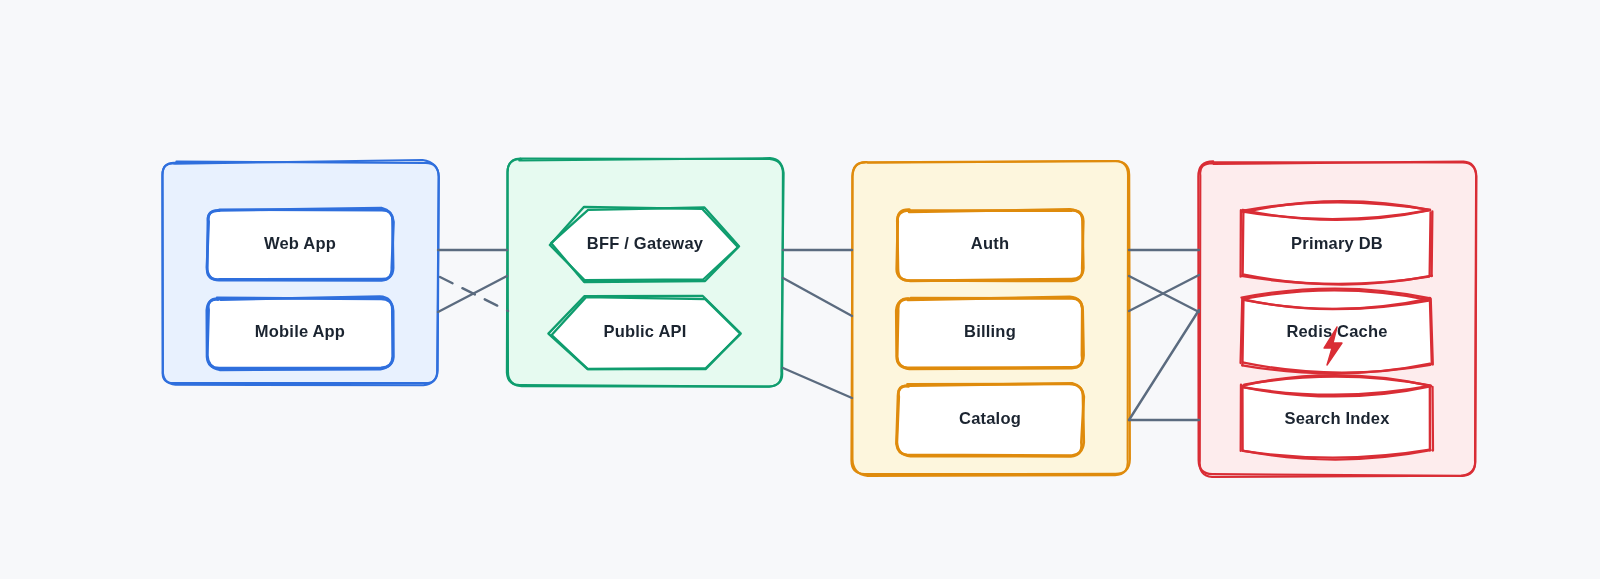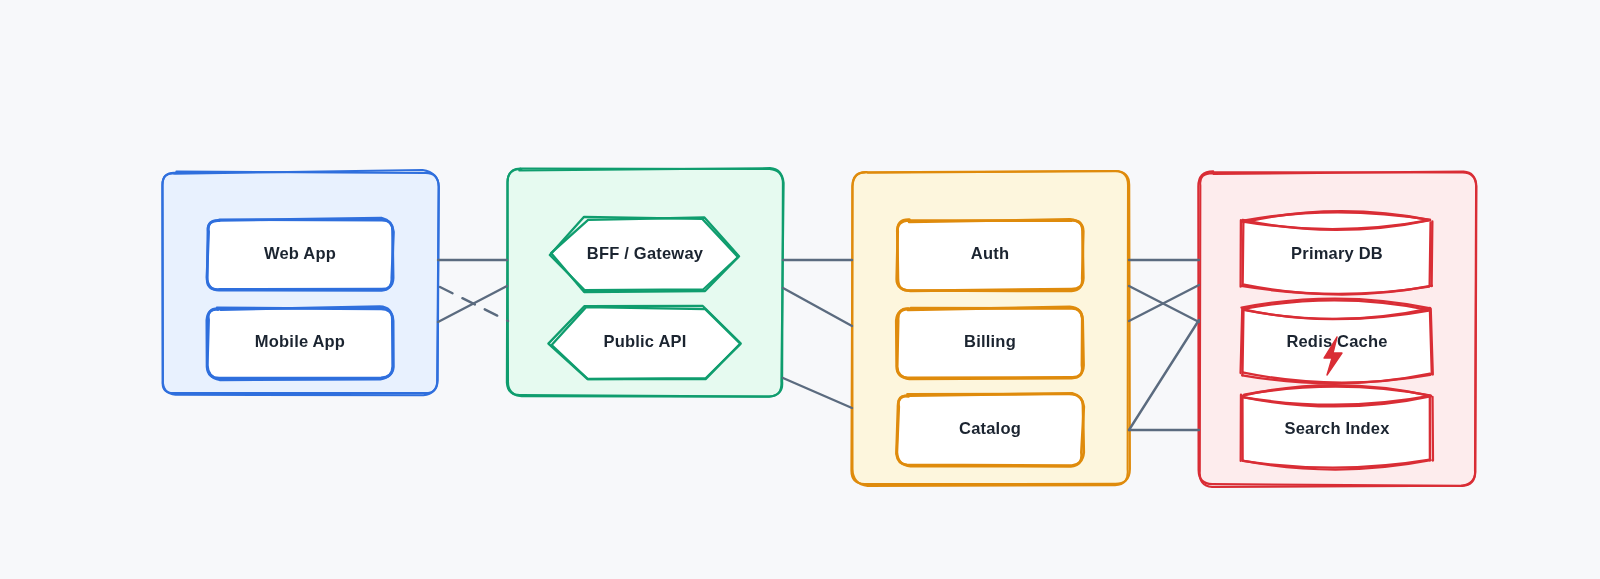--- a/index.html
+++ b/index.html
@@ -10,21 +10,20 @@
     width: 1600px;
     height: 579px;
     background: #f7f8fa;
     font-family: "Liberation Sans", sans-serif;
     overflow: hidden;
   }
   #diagram-root {
     position: relative;
     width: 1600px;
     height: 492px;
-    margin-top: 10px;
   }
   svg.canvas {
     position: absolute;
     inset: 0;
     width: 1600px;
     height: 579px;
   }
   .node-label {
     font-family: "Liberation Sans", sans-serif;
     font-size: 16.5px;

